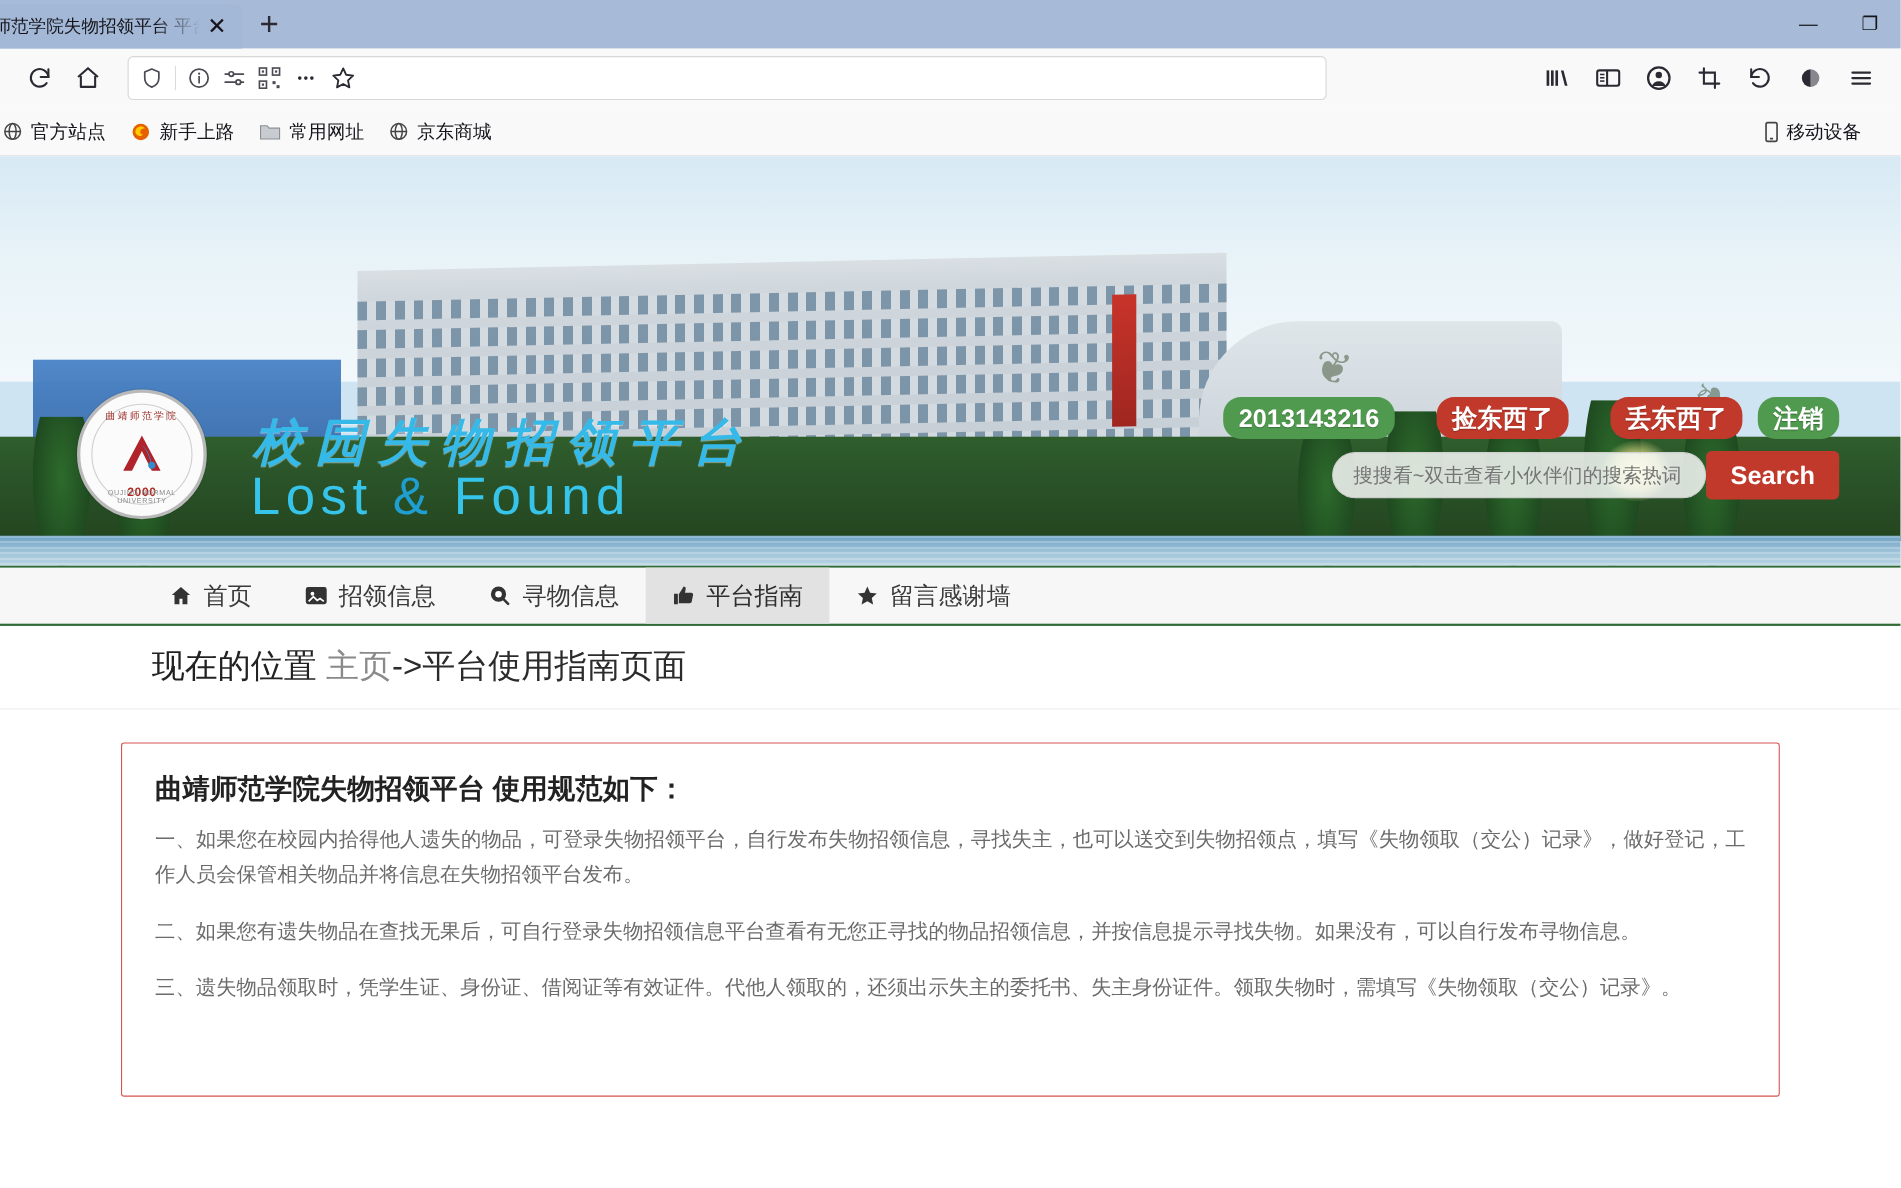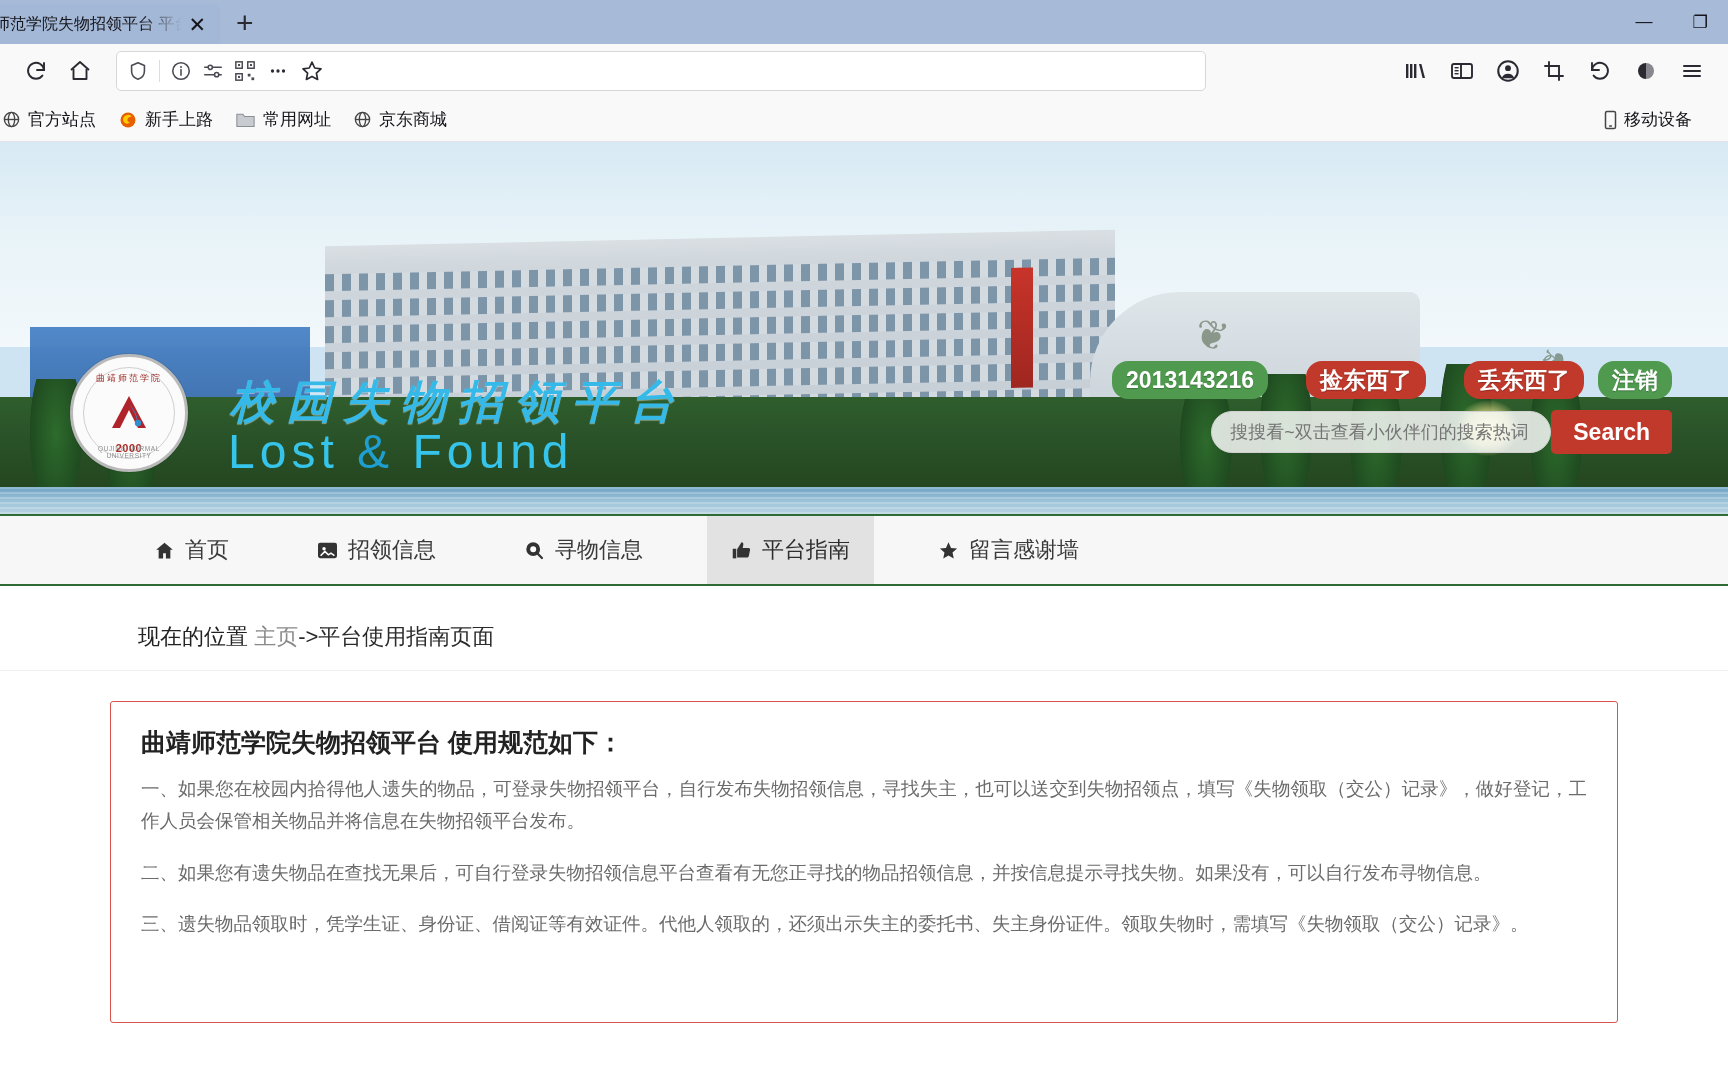--- a/index.html
+++ b/index.html
@@ -281,43 +281,42 @@
   }
   .glow {
     position:absolute; right: 208px; top: 258px;
     width: 64px; height: 56px; border-radius: 50%;
     background: radial-gradient(ellipse at center, rgba(255,244,150,.95) 0%, rgba(255,244,150,.55) 45%, rgba(255,244,150,0) 72%);
     pointer-events:none;
   }
 
   
   .navwrap {
-    height: 72px;
+    height: 55px;
     background: #f7f7f7;
     border-top: 2px solid #2f6b35;
     border-bottom: 2px solid #2f6b35;
     display: flex;
     align-items: stretch;
     padding-left: 130px;
-    gap: 40px;
   }
   .navitem {
     display:flex; align-items:center; gap: 10px;
     padding: 0 24px;
     font-size: 22px;
     color: #3a3a3a;
     cursor: pointer;
     white-space: nowrap;
   }
   .navitem.active { background: #e2e2e2; color:#2e2e2e; }
   .navicon { display:inline-flex; align-items:center; font-size: 19px; color:#333; }
 
   .breadcrumb {
-    padding: 36px 0 18px 138px;
-    font-size: 22px;
+    padding: 16px 0 18px 138px;
+    font-size: 30px;
     color: #222;
     border-bottom: 1px solid #eee;
   }
   .breadcrumb .bc-link { color: #8a8a8a; }
   .breadcrumb .bc-cur { color: #2b2b2b; }
 
   .panel {
     margin: 30px 110px 0 110px;
     border: 1px solid #d9534f;
     border-radius: 3px;

